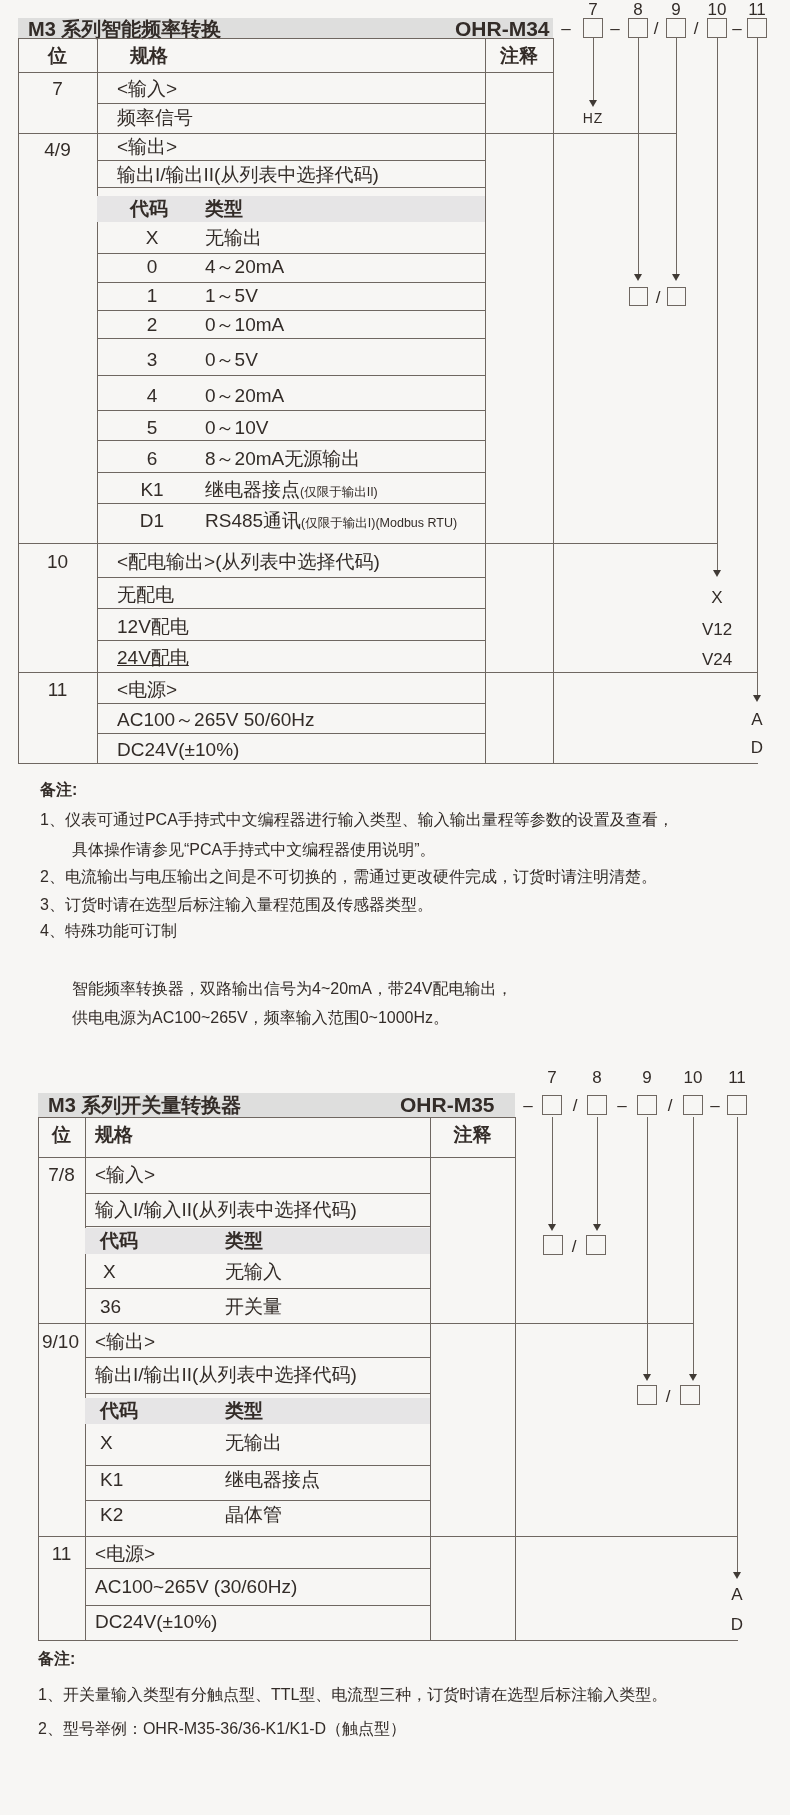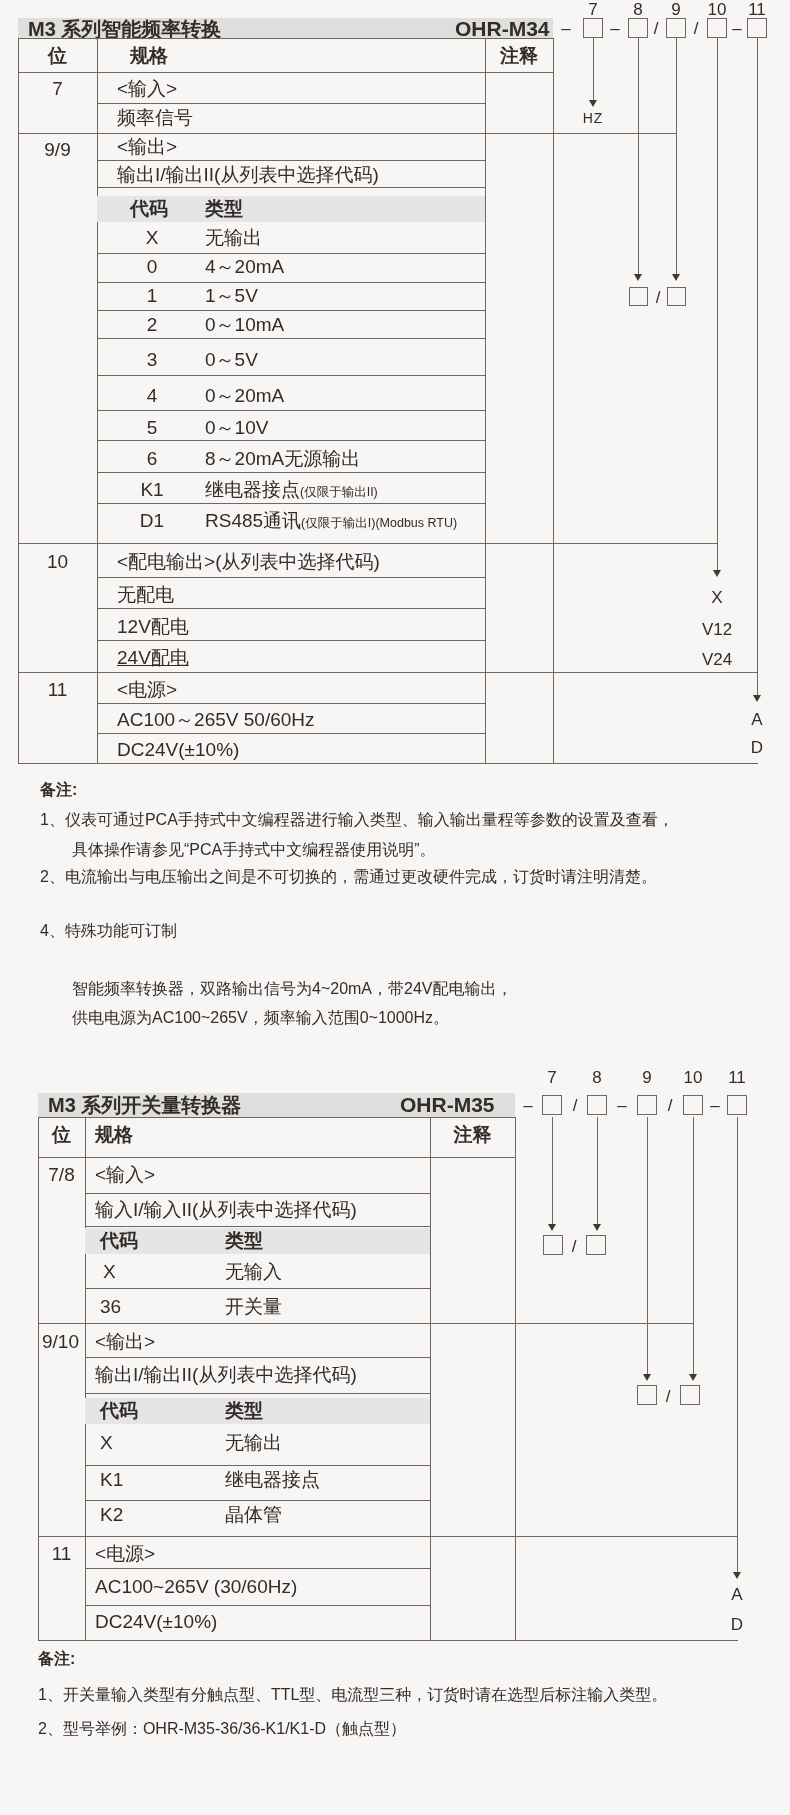--- a/index.html
+++ b/index.html
@@ -73,21 +73,21 @@
   <div class="hline" style="left:97px;top:608px;width:388px;"></div>
   <div class="hline" style="left:97px;top:640px;width:388px;"></div>
   <div class="hline" style="left:97px;top:703px;width:388px;"></div>
   <div class="hline" style="left:97px;top:733px;width:388px;"></div>
 
   <div class="txt bold ctr r19" style="left:18px;top:45px;width:79px;">位</div>
   <div class="txt bold r19" style="left:130px;top:45px;">规格</div>
   <div class="txt bold ctr r19" style="left:485px;top:45px;width:68px;">注释</div>
 
   <div class="txt ctr r19" style="left:18px;top:78px;width:79px;">7</div>
-  <div class="txt ctr r19" style="left:18px;top:139px;width:79px;">9/9</div>
+  <div class="txt ctr r19" style="left:18px;top:139px;width:79px;">4/9</div>
   <div class="txt ctr r19" style="left:18px;top:551px;width:79px;">10</div>
   <div class="txt ctr r19" style="left:18px;top:679px;width:79px;">11</div>
 
   <div class="txt r19" style="left:117px;top:78px;">&lt;输入&gt;</div>
   <div class="txt r19" style="left:117px;top:107px;">频率信号</div>
   <div class="txt r19" style="left:117px;top:136px;">&lt;输出&gt;</div>
   <div class="txt r19" style="left:117px;top:164px;">输出I/输出II(从列表中选择代码)</div>
 
   <div class="subbar" style="left:97px;top:196px;width:388px;height:26px;"></div>
   <div class="txt bold r19" style="left:130px;top:198px;">代码</div>
@@ -142,20 +142,21 @@
 
   <div class="vline" style="left:757px;top:38px;height:657px;"></div>
   <div class="arrow" style="left:753px;top:695px;"></div>
   <div class="txt ctr r17" style="left:737px;top:710px;width:40px;">A</div>
   <div class="txt ctr r17" style="left:737px;top:738px;width:40px;">D</div>
 
   <div class="txt bold note" style="left:40px;top:781px;">备注:</div>
   <div class="txt note" style="left:40px;top:811px;">1、仪表可通过PCA手持式中文编程器进行输入类型、输入输出量程等参数的设置及查看，</div>
   <div class="txt note" style="left:72px;top:841px;">具体操作请参见“PCA手持式中文编程器使用说明”。</div>
   <div class="txt note" style="left:40px;top:868px;">2、电流输出与电压输出之间是不可切换的，需通过更改硬件完成，订货时请注明清楚。</div>
+  <div class="txt note" style="left:40px;top:896px;">3、订货时请在选型后标注输入量程范围及传感器类型。</div>
   <div class="txt note" style="left:40px;top:922px;">4、特殊功能可订制</div>
   <div class="txt note" style="left:72px;top:980px;">智能频率转换器，双路输出信号为4~20mA，带24V配电输出，</div>
   <div class="txt note" style="left:72px;top:1009px;">供电电源为AC100~265V，频率输入范围0~1000Hz。</div>
 
   <div class="bar" style="left:38px;top:1093px;width:477px;height:24px;"></div>
   <div class="txt bold" style="left:48px;top:1094px;font-size:20px;">M3 系列开关量转换器</div>
   <div class="txt bold" style="left:400px;top:1093px;font-size:21px;">OHR-M35</div>
 
   <div class="txt ctr r17" style="left:537px;top:1068px;width:30px;">7</div>
   <div class="txt ctr r17" style="left:582px;top:1068px;width:30px;">8</div>

